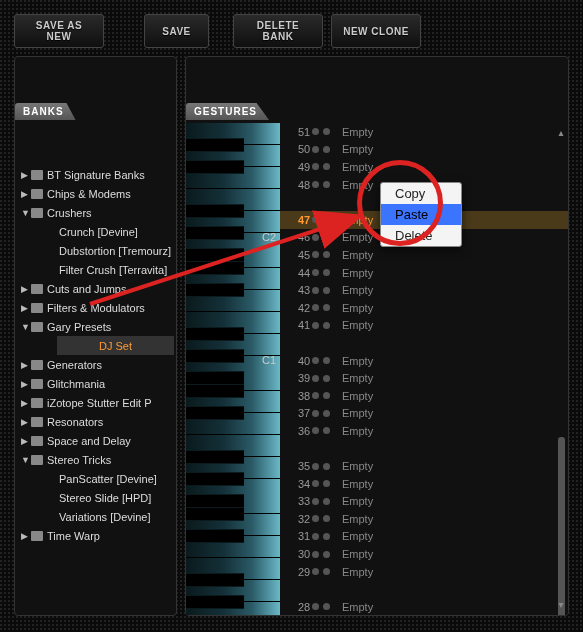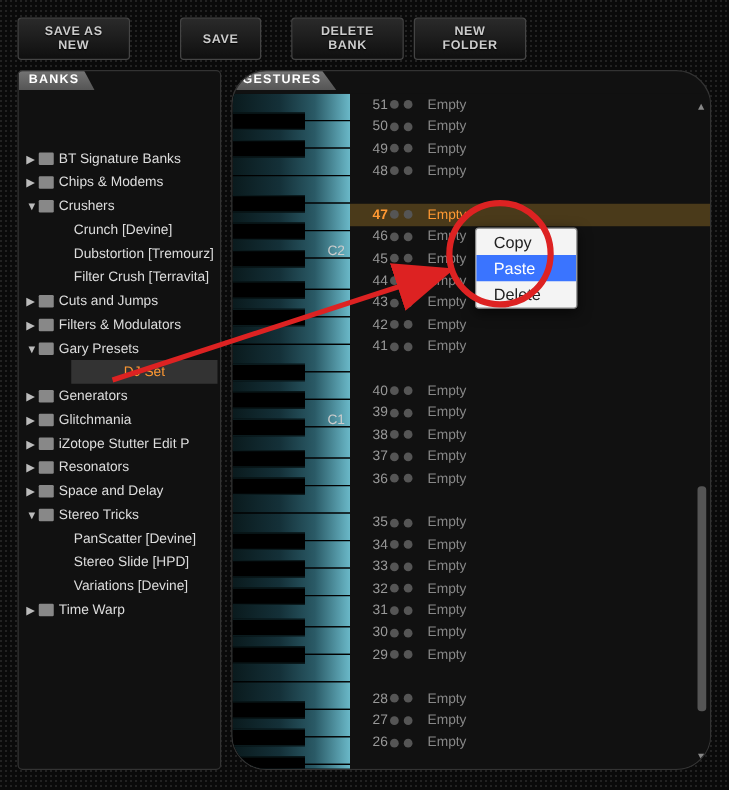--- a/index.html
+++ b/index.html
@@ -9,22 +9,22 @@
   .toolbar{display:flex;gap:8px;padding:14px 14px 8px 14px;}
   .btn{background:linear-gradient(#2a2a2a,#0f0f0f);border:1px solid #444;color:#ccc;
        font-size:10px;font-weight:bold;letter-spacing:.5px;padding:5px 10px;border-radius:3px;
        text-shadow:0 1px 1px #000;cursor:pointer;}
   .btn.wide{width:90px;}
   .btn.narrow{width:65px;margin-left:32px;}
   .spacer8{width:8px;}
   .panels{display:flex;gap:8px;padding:0 14px;height:560px;}
   .panel{background:#111;border:1px solid #333;border-radius:4px;display:flex;flex-direction:column;overflow:hidden;min-width:0;}
   .panel.banks{width:163px;}
-  .panel.gestures{flex:1;position:relative;border-radius:28px;}
-  .panel-tab{position:relative;height:18px;}
+  .panel.gestures{flex:1;position:relative;}
+  .panel-tab{position:relative;height:18px;margin-top:48px;}
   .tab-label{position:absolute;top:-2px;left:0;background:linear-gradient(#777,#555);
              color:#fff;font-size:10px;font-weight:bold;letter-spacing:1px;padding:3px 12px 3px 8px;
              border-radius:3px 10px 0 0;clip-path:polygon(0 0,85% 0,100% 100%,0 100%);}
   .banks-list{flex:1;overflow:hidden;padding:4px 2px;}
   .bank-item{display:flex;align-items:center;color:#ddd;font-size:11px;height:19px;
              padding-left:4px;white-space:nowrap;cursor:pointer;}
   .bank-item.sel{background:#333;color:#ff9933;margin-left:40px;}
   .tri{width:10px;color:#bbb;font-size:9px;display:inline-block;}
   .fold{width:12px;height:10px;background:#888;border-radius:1px;margin-right:4px;display:inline-block;}
   .indent2{padding-left:32px;}
@@ -44,34 +44,34 @@
   .slot.sel .num{color:#ff9933;font-weight:bold;}
   .dots{width:30px;display:flex;gap:4px;}
   .dot{width:7px;height:7px;border-radius:50%;background:#555;}
   .gap{height:17.6px;}
   .scroll{position:absolute;right:2px;top:4px;bottom:4px;width:10px;}
   .sc-tri{color:#888;font-size:10px;text-align:center;height:12px;}
   .sc-thumb{position:absolute;right:1px;width:7px;background:#555;border-radius:3px;top:310px;height:180px;}
   .ctx{position:absolute;left:380px;top:182px;background:#f4f4f4;border:1px solid #888;
        border-radius:3px;box-shadow:0 3px 10px rgba(0,0,0,.6);z-index:20;width:82px;overflow:hidden;}
   .ctx-item{padding:3px 14px;font-size:13px;color:#222;cursor:pointer;}
-  .ctx-item.hl{background:#3a74ff;color:#ffffff;padding-left:14px;}
+  .ctx-item.hl{background:#3a74ff;color:#000000;padding-left:14px;}
   .ring{position:absolute;left:357px;top:160px;width:86px;height:86px;border:5px solid #d22;
         border-radius:50%;z-index:21;pointer-events:none;}
   .arrow{position:absolute;left:60px;top:186px;z-index:22;pointer-events:none;}
 </style>
 </head>
 <body>
 
 <div class="toolbar">
   <button class="btn wide">SAVE AS NEW</button>
   <button class="btn narrow">SAVE</button>
   <div class="spacer8"></div>
   <button class="btn wide">DELETE BANK</button>
-  <button class="btn wide">NEW FOLDER</button>
+  <button class="btn wide">NEW CLONE</button>
 </div>
 
 <div class="panels">
   <div class="panel banks">
     <div class="panel-tab">
         <div class="tab-label">BANKS</div>
       </div>
     <div class="banks-list" id="banks-list">
         <div class="bank-item">
           <span class="tri"></span>

